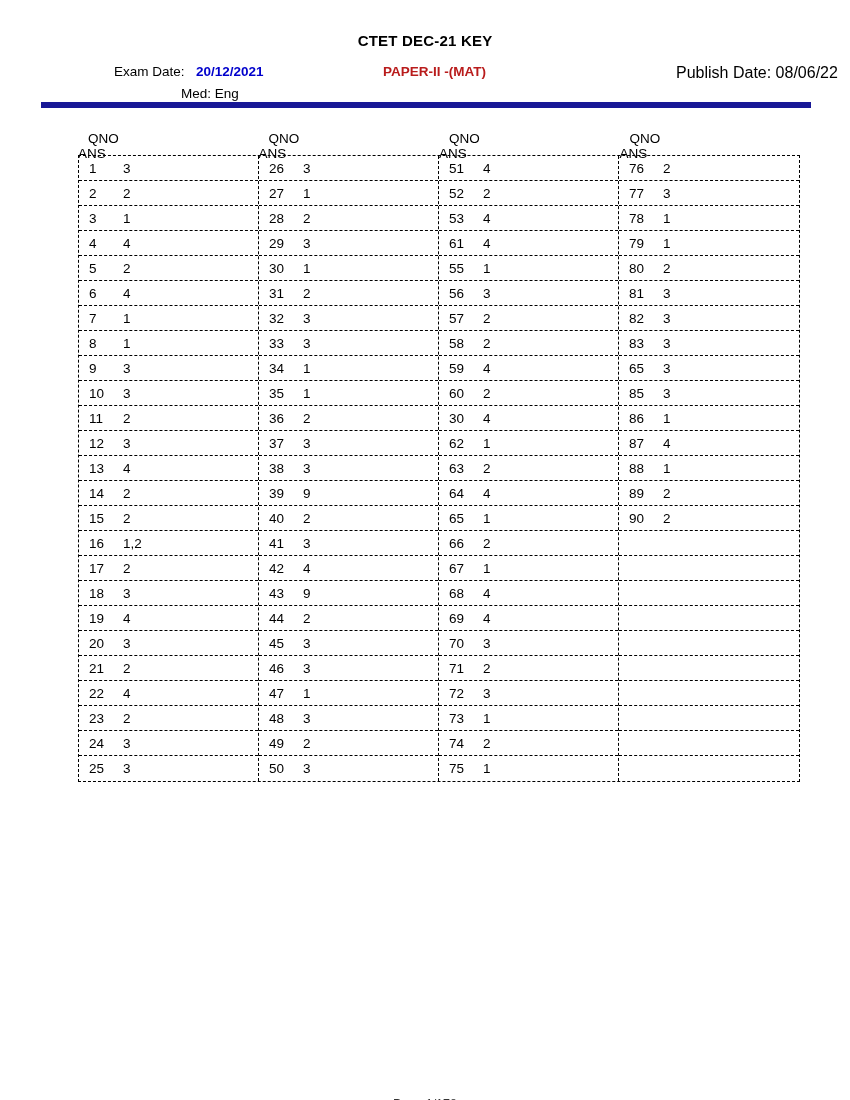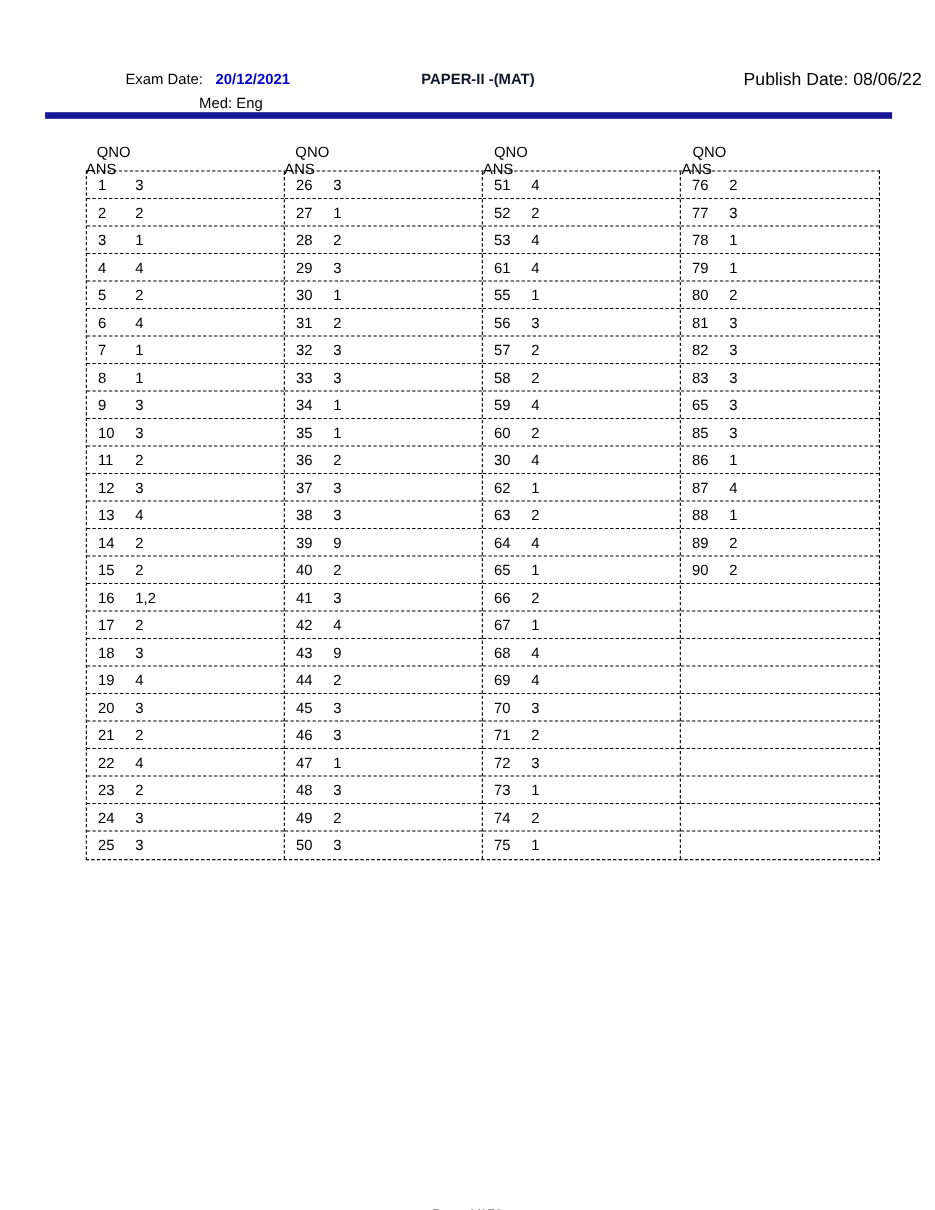--- a/index.html
+++ b/index.html
@@ -51,21 +51,21 @@
     left: 196px; top: 0;
     font-size: 13.5px;
     font-weight: bold;
     color: #0000cc;
   }
   .meta-paper {
     position: absolute;
     left: 383px; top: 0;
     font-size: 13.5px;
     font-weight: bold;
-    color: #0f172a;
+    color: #b91c1c;
   }
   .meta-publish {
     position: absolute;
     left: 676px; top: 0;
     font-size: 16px;
   }
   .meta-med {
     position: absolute;
     left: 181px; top: 86px;
     font-size: 13.5px;
@@ -159,20 +159,21 @@
     font-size: 12.5px;
     color: #333333;
     margin-top: 40px;
   }
 </style>
 </head>
 <body>
 
 <div class="page">
 
+  <div class="doc-title">CTET DEC-21 KEY</div>
 
   <div class="meta-row">
     <span class="meta-exam-label">Exam Date:</span>
     <span class="meta-exam-date">20/12/2021</span>
     <span class="meta-paper">PAPER-II -(MAT)</span>
     <span class="meta-publish">Publish Date: 08/06/22</span>
   </div>
 
   <div class="meta-med">Med: Eng</div>
 

